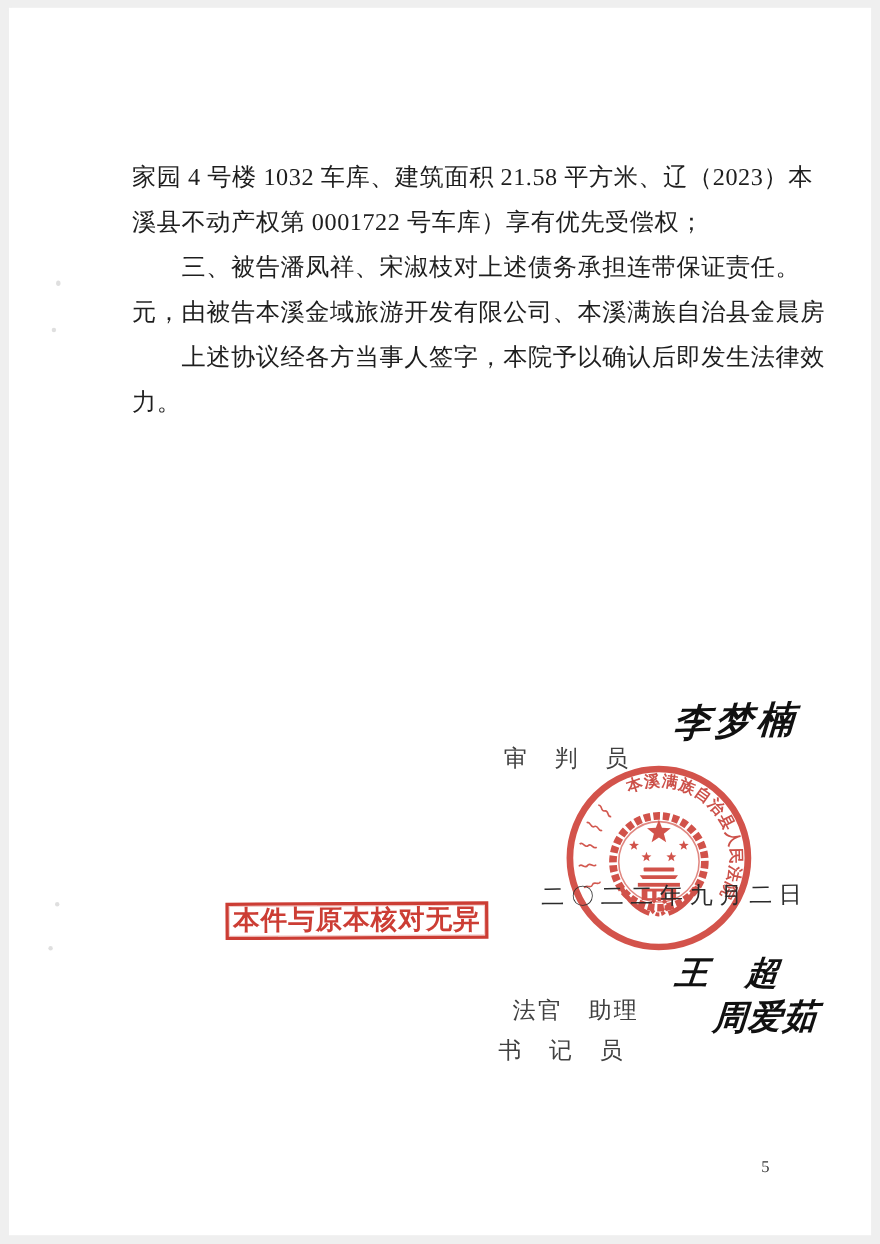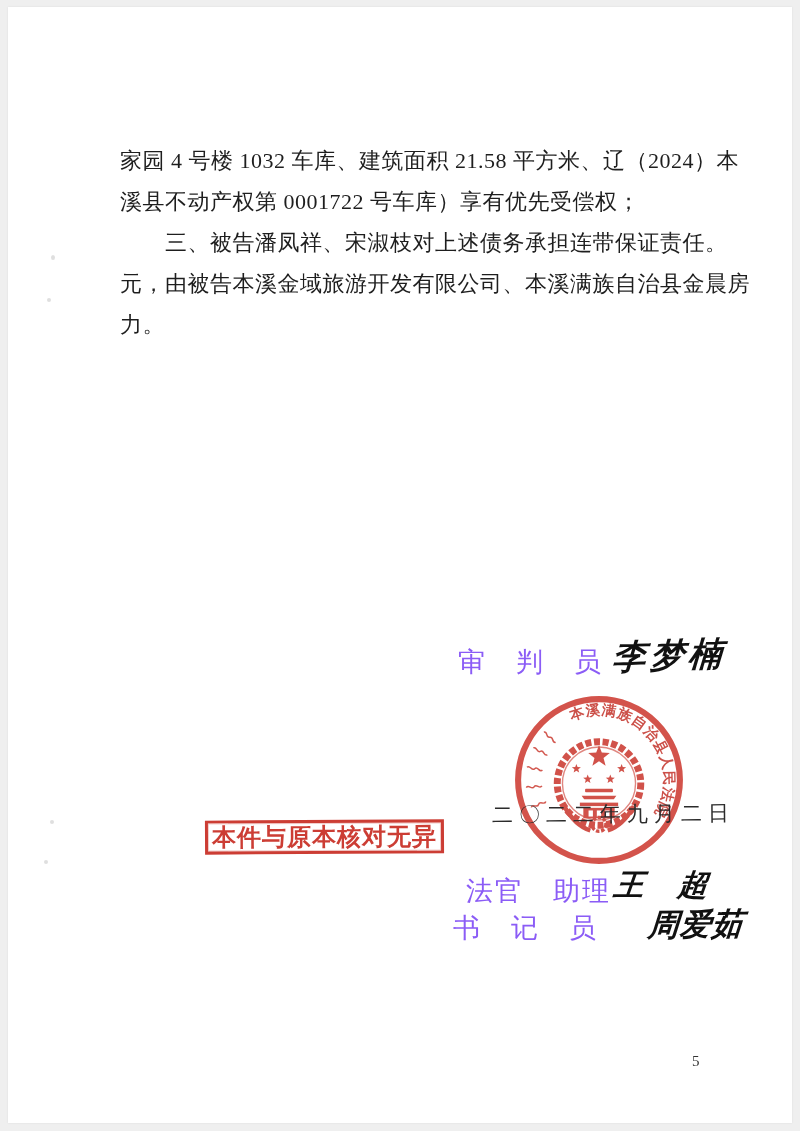--- a/index.html
+++ b/index.html
@@ -13,21 +13,21 @@
   }
   
   .body-text{
     position:absolute;left:112px;top:133px;width:606px;
     color:#1e1e1e;font-size:22px;letter-spacing:0.5px;
   }
   .line{height:41px;line-height:41px;white-space:nowrap;}
   .line.indent{text-indent:45px;}
   
   .role-label{
-    position:absolute;color:#8b5cf6;font-size:27px;letter-spacing:2px;white-space:nowrap;
+    position:absolute;color:#404040;font-size:21px;letter-spacing:2px;white-space:nowrap;margin-top:31px;
   }
   .sig-name{
     position:absolute;color:#111;font-weight:700;font-style:italic;white-space:nowrap;
   }
   #judge-label{left:450px;top:637px;}
   #judge-name{left:604px;top:626px;font-size:34px;transform:skewX(-5deg) rotate(-2deg);letter-spacing:4px;}
   #assistant-label{left:458px;top:866px;}
   #assistant-name{left:606px;top:858px;font-size:30px;transform:skewX(-6deg);letter-spacing:2px;}
   #clerk-label{left:445px;top:903px;}
   #clerk-name{left:640px;top:897px;font-size:31px;transform:skewX(-5deg) rotate(-1deg);letter-spacing:1px;}
@@ -55,24 +55,25 @@
     position:absolute;left:684px;top:1046px;color:#333;font-size:15px;
   }
   .speck{position:absolute;background:#b9b9b9;border-radius:50%;opacity:0.45;}
 </style>
 </head>
 <body>
 
 <div class="page">
 
   <div class="body-text">
-    <div class="line">家园 4 号楼 1032 车库、建筑面积 21.58 平方米、辽（2024）本</div>
+    <div class="line">家园 4 号楼 1032 车库、建筑面积 21.58 平方米、辽（2023）本</div>
     <div class="line">溪县不动产权第 0001722 号车库）享有优先受偿权；</div>
     <div class="line indent">三、被告潘凤祥、宋淑枝对上述债务承担连带保证责任。</div>
     <div class="line">元，由被告本溪金域旅游开发有限公司、本溪满族自治县金晨房</div>
+    <div class="line indent">上述协议经各方当事人签字，本院予以确认后即发生法律效</div>
     <div class="line">力。</div>
   </div>
 
   <div id="judge-label" class="role-label">审　判　员</div>
   <div id="judge-name" class="sig-name">李梦楠</div>
 
   <svg class="seal" viewBox="0 0 200 200">
     <defs>
       <path id="cnArc" d="M 38.6 143 A 75 75 0 1 1 161.4 143" fill="none"></path>
       <polygon id="starShape" points="0,-13 3.2,-4.5 12.4,-4 5.2,1.7 7.6,10.5 0,5.5 -7.6,10.5 -5.2,1.7 -12.4,-4 -3.2,-4.5"></polygon>

